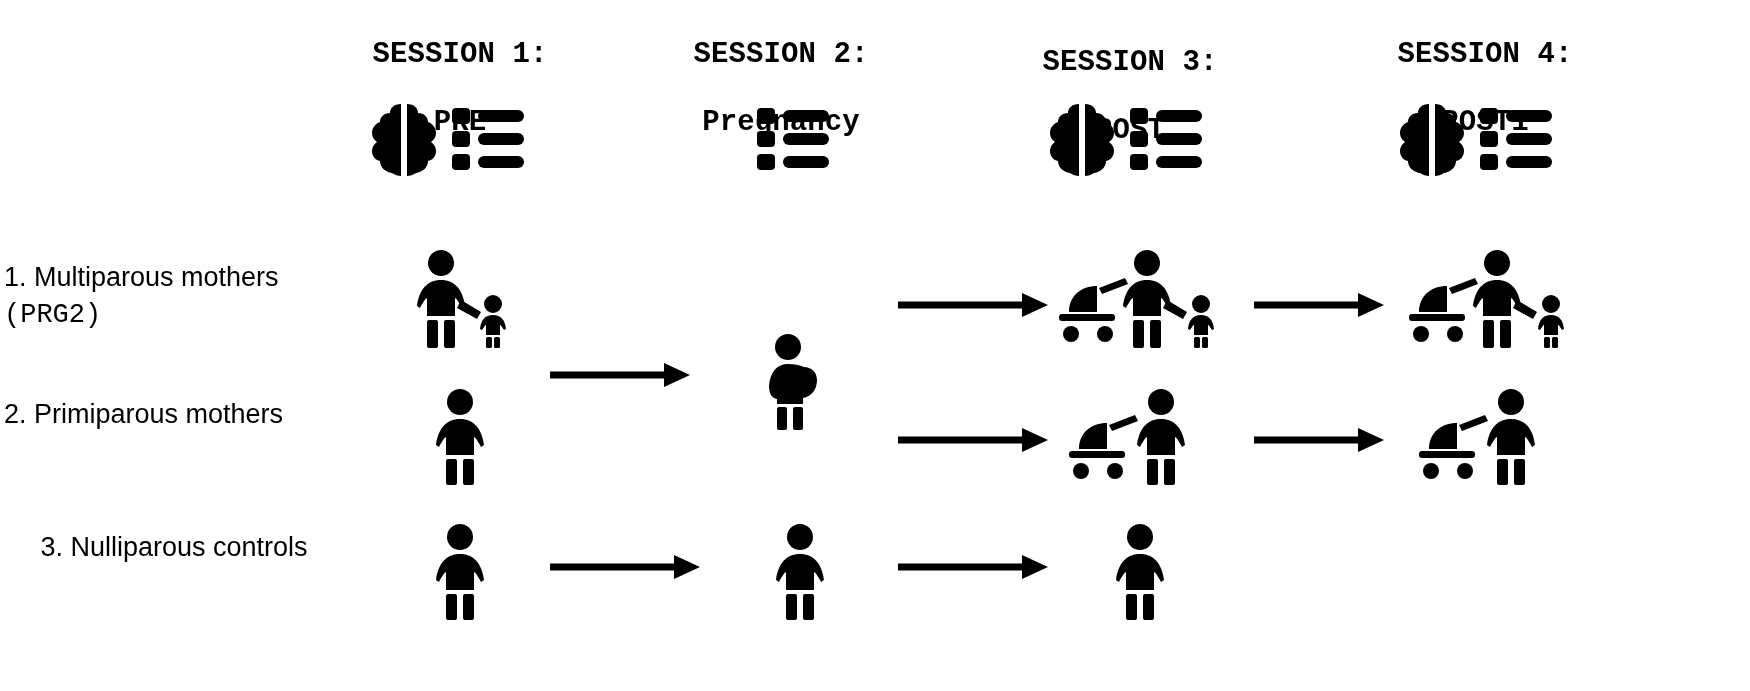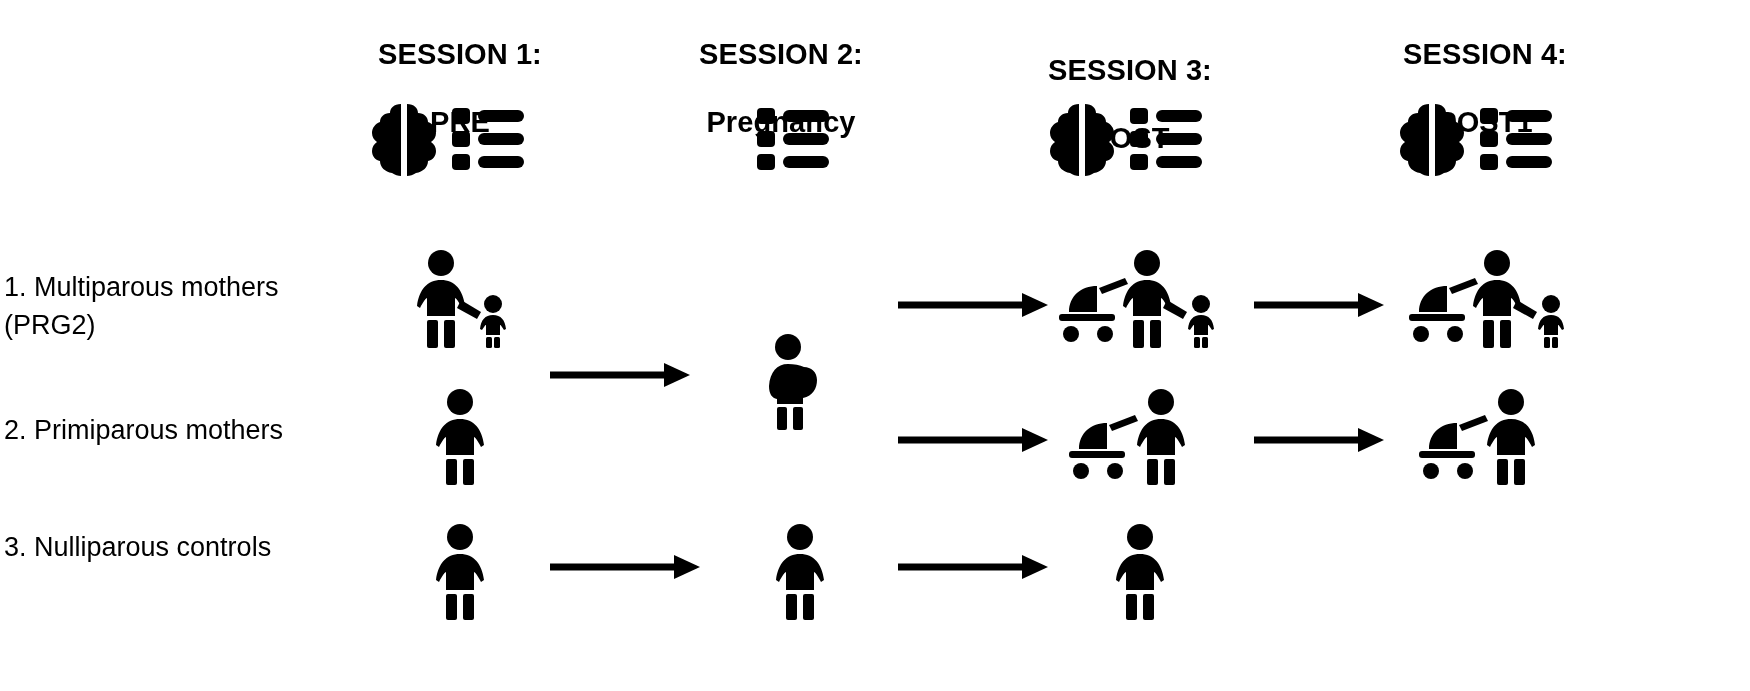--- a/index.html
+++ b/index.html
@@ -22,32 +22,32 @@
   
   .col-header {
     position: absolute;
     text-align: center;
     font-weight: bold;
     font-size: 29px;
     line-height: 1.17;
     letter-spacing: 0.1px;
     white-space: pre-line;
   }
-  .col-header .hline { display: block; }
+  .col-header .hline { display: block; font-family: Liberation Mono, monospace; }
 
   
   .row-label {
     position: absolute;
     left: 4px;
     width: 340px;
     font-size: 27px;
     line-height: 1.42;
     text-align: left;
   }
-  .row-label .l2 { display: block; }
+  .row-label .l2 { display: block; font-family: Liberation Mono, monospace; }
   .sup {
     font-size: 16px;
     vertical-align: super;
     line-height: 0;
   }
 
   
   .cell {
     position: absolute;
     display: flex;
@@ -77,21 +77,21 @@
   <div class="col-header" style="left:330px; top:4px; width:260px;">
     <span class="hline">SESSION 1:</span>
     <span class="hline">PRE</span>
   </div>
 
   <div class="col-header" style="left:651px; top:4px; width:260px;">
     <span class="hline">SESSION 2:</span>
     <span class="hline">Pregnancy</span>
   </div>
 
-  <div class="col-header" style="left:1000px; top:20px; width:260px;">
+  <div class="col-header" style="left:1000px; top:12px; width:260px;">
     <span class="hline">SESSION 3:</span>
     <span class="hline">POST</span>
   </div>
 
   <div class="col-header" style="left:1355px; top:4px; width:260px;">
     <span class="hline">SESSION 4:</span>
     <span class="hline">POST1</span>
   </div>
 
   <div class="icon-pair" style="left:368px; top:100px;">
@@ -163,21 +163,21 @@
         <rect x="0" y="2" width="18" height="16" rx="4" fill="#000"></rect>
         <rect x="26" y="4" width="46" height="12" rx="6" fill="#000"></rect>
         <rect x="0" y="25" width="18" height="16" rx="4" fill="#000"></rect>
         <rect x="26" y="27" width="46" height="12" rx="6" fill="#000"></rect>
         <rect x="0" y="48" width="18" height="16" rx="4" fill="#000"></rect>
         <rect x="26" y="50" width="46" height="12" rx="6" fill="#000"></rect>
       </svg>
     </span>
   </div>
 
-  <div class="row-label" style="top:258px;margin-top:10px;">
+  <div class="row-label" style="top:258px;">
     <span>1. Multiparous mothers</span>
     <span class="l2">(PRG2)</span>
   </div>
 
   <div class="cell" style="left:395px; top:248px; width:130px; height:100px;">
     <span>
       <svg width="118" height="98" viewBox="0 0 118 98" aria-hidden="true">
 
         <circle cx="40" cy="13" r="13" fill="#000"></circle>
         <path fill="#000" d="M40 30 C26 30 18 40 16 56 L19 58 C22 52 25 48 26 48 L26 66 L54 66 L54 48
@@ -272,21 +272,21 @@
       <svg width="80" height="96" viewBox="0 0 80 96" aria-hidden="true">
         <circle cx="33" cy="13" r="13" fill="#000"></circle>
         <path fill="#000" d="M33 30 C22 30 15 38 14 52 C14 60 17 64 22 65 L22 70 L48 70 L48 64
           C58 62 62 54 62 46 C62 38 56 33 49 33 C45 31 39 30 33 30 Z"></path>
         <rect x="22" y="73" width="10" height="23" rx="2" fill="#000"></rect>
         <rect x="38" y="73" width="10" height="23" rx="2" fill="#000"></rect>
       </svg>
     </span>
   </div>
 
-  <div class="row-label" style="top:395px;margin-top:16px;">
+  <div class="row-label" style="top:395px;">
     <span>2. Primiparous mothers</span>
   </div>
 
   <div class="cell" style="left:410px; top:385px; width:100px; height:100px;">
     <span>
       <svg width="80" height="96" viewBox="0 0 80 96" aria-hidden="true">
         <circle cx="40" cy="13" r="13" fill="#000"></circle>
         <path fill="#000" d="M40 30 C26 30 18 40 16 56 L19 58 C22 52 25 48 26 48 L26 66 L54 66 L54 48
           C55 48 58 52 61 58 L64 56 C62 40 54 30 40 30 Z"></path>
         <rect x="26" y="70" width="11" height="26" rx="2" fill="#000"></rect>
@@ -336,21 +336,21 @@
         <circle cx="50" cy="82" r="8" fill="#000"></circle>
         <circle cx="96" cy="13" r="13" fill="#000"></circle>
         <path fill="#000" d="M96 30 C82 30 74 40 72 56 L75 58 C78 52 81 48 82 48 L82 66 L110 66 L110 48
           C111 48 114 52 117 58 L120 56 C118 40 110 30 96 30 Z"></path>
         <rect x="82" y="70" width="11" height="26" rx="2" fill="#000"></rect>
         <rect x="99" y="70" width="11" height="26" rx="2" fill="#000"></rect>
       </svg>
     </span>
   </div>
 
-  <div class="row-label" style="top:528px;">
+  <div class="row-label" style="top:528px;text-align:center;">
     <span>3. Nulliparous controls</span>
   </div>
 
   <div class="cell" style="left:410px; top:520px; width:100px; height:100px;">
     <span>
       <svg width="80" height="96" viewBox="0 0 80 96" aria-hidden="true">
         <circle cx="40" cy="13" r="13" fill="#000"></circle>
         <path fill="#000" d="M40 30 C26 30 18 40 16 56 L19 58 C22 52 25 48 26 48 L26 66 L54 66 L54 48
           C55 48 58 52 61 58 L64 56 C62 40 54 30 40 30 Z"></path>
         <rect x="26" y="70" width="11" height="26" rx="2" fill="#000"></rect>

